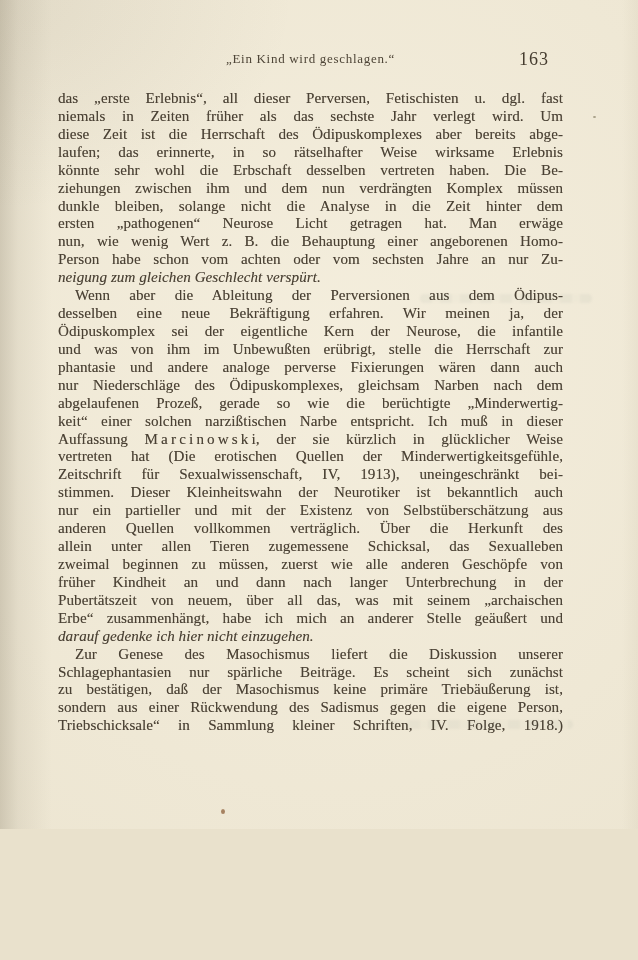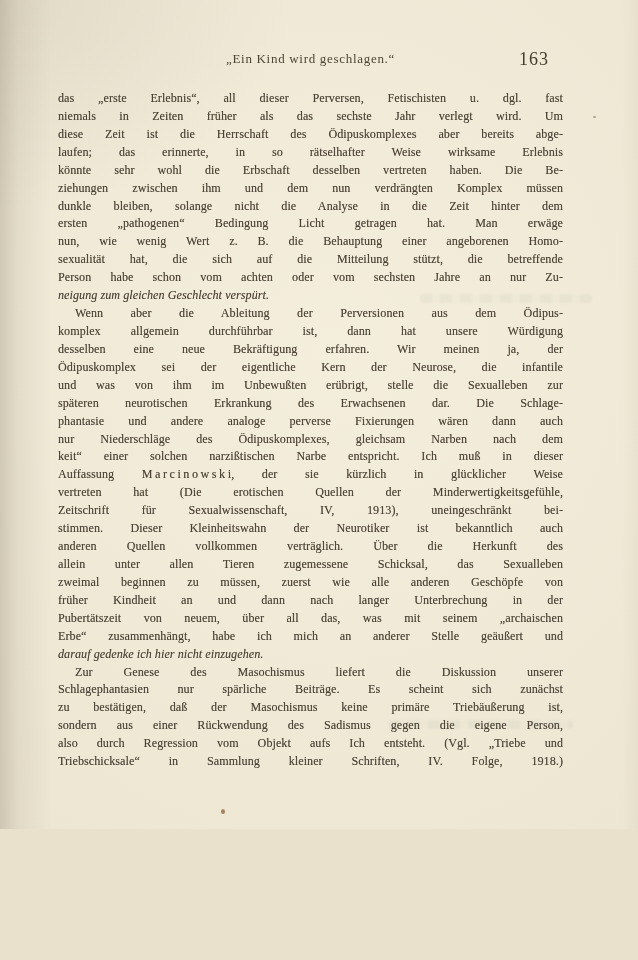--- a/index.html
+++ b/index.html
@@ -49,21 +49,21 @@
   }
   .text-block {
     position: absolute;
     left: 58px;
     top: 90px;
     width: 505px;
   }
   .line {
     height: 17.93px;
     line-height: 17.93px;
-    font-size: 12px;
+    font-size: 15px;
     letter-spacing: 0.1px;
     text-align: justify;
     text-align-last: justify;
     overflow: hidden;
     text-shadow: 0.2px 0.2px 0.35px rgba(74,65,52,0.45);
   }
   .line.indent { text-indent: 17px; }
   .line.nojust { text-align-last: left; font-style: italic; }
   .ghost {
     position: absolute;
@@ -95,50 +95,48 @@
   </div>
 
   <div class="text-block">
       <div class="line">das „erste Erlebnis“, all dieser Perversen, Fetischisten u. dgl. fast</div>
       <div class="line">niemals in Zeiten früher als das sechste Jahr verlegt wird.  Um</div>
       <div class="line">diese Zeit ist die Herrschaft des Ödipuskomplexes aber bereits abge-</div>
       <div class="line">laufen; das erinnerte, in so rätselhafter Weise wirksame Erlebnis</div>
       <div class="line">könnte sehr wohl die Erbschaft desselben vertreten haben.  Die Be-</div>
       <div class="line">ziehungen zwischen ihm und dem nun verdrängten Komplex müssen</div>
       <div class="line">dunkle bleiben, solange nicht die Analyse in die Zeit hinter dem</div>
-      <div class="line">ersten „pathogenen“ Bedingung Licht getragen hat.  Man erwäge</div>
+      <div class="line">ersten „pathogenen“ Neurose Licht getragen hat.  Man erwäge</div>
       <div class="line">nun, wie wenig Wert z. B. die Behauptung einer angeborenen Homo-</div>
-      <div class="line">sexualität hat, die sich auf die Mitteilung stützt, die betreffende</div>
       <div class="line">Person habe schon vom achten oder vom sechsten Jahre an nur Zu-</div>
       <div class="line nojust">neigung zum gleichen Geschlecht verspürt.</div>
       <div class="line indent">Wenn aber die Ableitung der Perversionen aus dem Ödipus-</div>
-      <div class="line">komplex allgemein durchführbar ist, dann hat unsere Würdigung</div>
       <div class="line">desselben eine neue Bekräftigung erfahren.  Wir meinen ja, der</div>
       <div class="line">Ödipuskomplex sei der eigentliche Kern der Neurose, die infantile</div>
-      <div class="line">und was von ihm im Unbewußten erübrigt, stelle die Sexualleben zur</div>
-      <div class="line">späteren neurotischen Erkrankung des Erwachsenen dar.  Die Schlage-</div>
+      <div class="line">und was von ihm im Unbewußten erübrigt, stelle die Herrschaft zur</div>
       <div class="line">phantasie und andere analoge perverse Fixierungen wären dann auch</div>
       <div class="line">nur Niederschläge des Ödipuskomplexes, gleichsam Narben nach dem</div>
+      <div class="line">abgelaufenen Prozeß, gerade so wie die berüchtigte „Minderwertig-</div>
       <div class="line">keit“ einer solchen narzißtischen Narbe entspricht.  Ich muß in dieser</div>
       <div class="line">Auffassung M a r c i n o w s k i, der sie kürzlich in glücklicher Weise</div>
       <div class="line">vertreten hat (Die erotischen Quellen der Minderwertigkeitsgefühle,</div>
       <div class="line">Zeitschrift für Sexualwissenschaft, IV, 1913), uneingeschränkt bei-</div>
       <div class="line">stimmen.  Dieser Kleinheitswahn der Neurotiker ist bekanntlich auch</div>
+      <div class="line">nur ein partieller und mit der Existenz von Selbstüberschätzung aus</div>
       <div class="line">anderen Quellen vollkommen verträglich.  Über die Herkunft des</div>
       <div class="line">allein unter allen Tieren zugemessene Schicksal, das Sexualleben</div>
       <div class="line">zweimal beginnen zu müssen, zuerst wie alle anderen Geschöpfe von</div>
       <div class="line">früher Kindheit an und dann nach langer Unterbrechung in der</div>
       <div class="line">Pubertätszeit von neuem, über all das, was mit seinem „archaischen</div>
       <div class="line">Erbe“ zusammenhängt, habe ich mich an anderer Stelle geäußert und</div>
       <div class="line nojust">darauf gedenke ich hier nicht einzugehen.</div>
       <div class="line indent">Zur Genese des Masochismus liefert die Diskussion unserer</div>
       <div class="line">Schlagephantasien nur spärliche Beiträge.  Es scheint sich zunächst</div>
       <div class="line">zu bestätigen, daß der Masochismus keine primäre Triebäußerung ist,</div>
       <div class="line">sondern aus einer Rückwendung des Sadismus gegen die eigene Person,</div>
-      <div class="line">also durch Regression vom Objekt aufs Ich entsteht. (Vgl. „Triebe und</div>
       <div class="line">Triebschicksale“ in Sammlung kleiner Schriften, IV. Folge, 1918.)</div>
     </div>
 
   <div class="ghost ghost1"></div>
   <div class="ghost ghost2"></div>
   <div class="speck speck1"></div>
   <div class="speck speck2"></div>
   <div class="speck speck3"></div>
   <div class="speck speck4"></div>
 </div>

